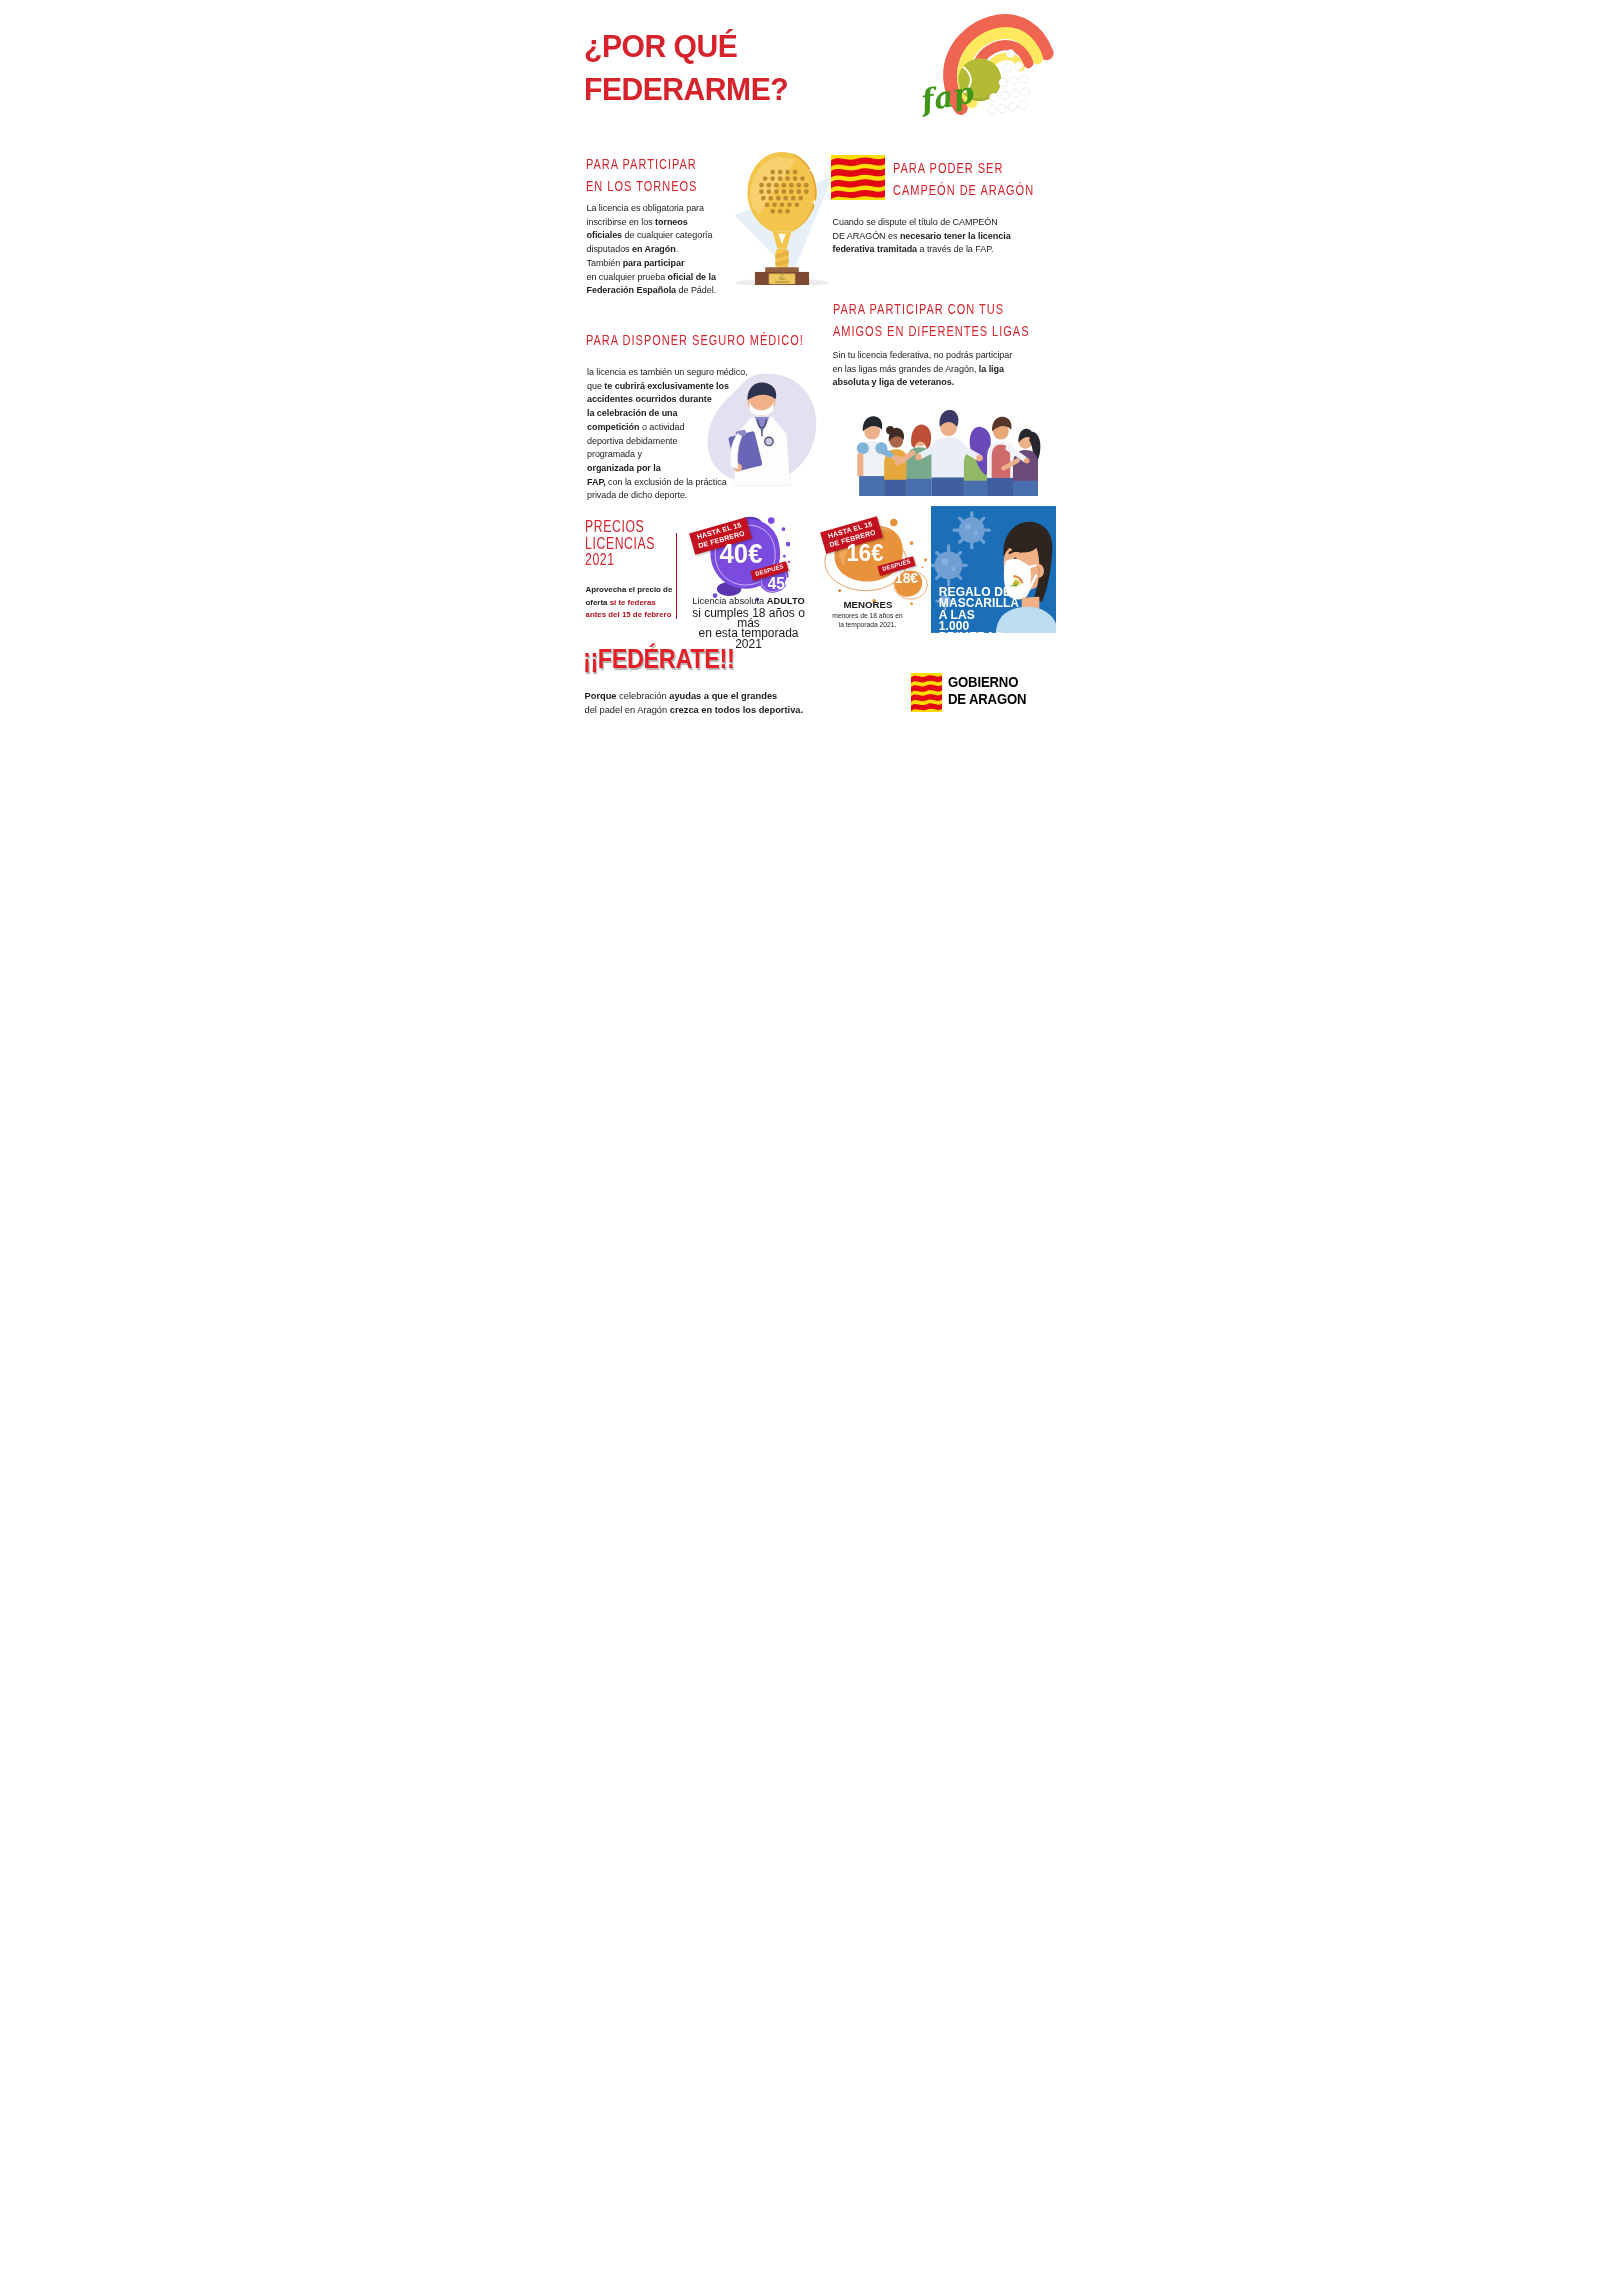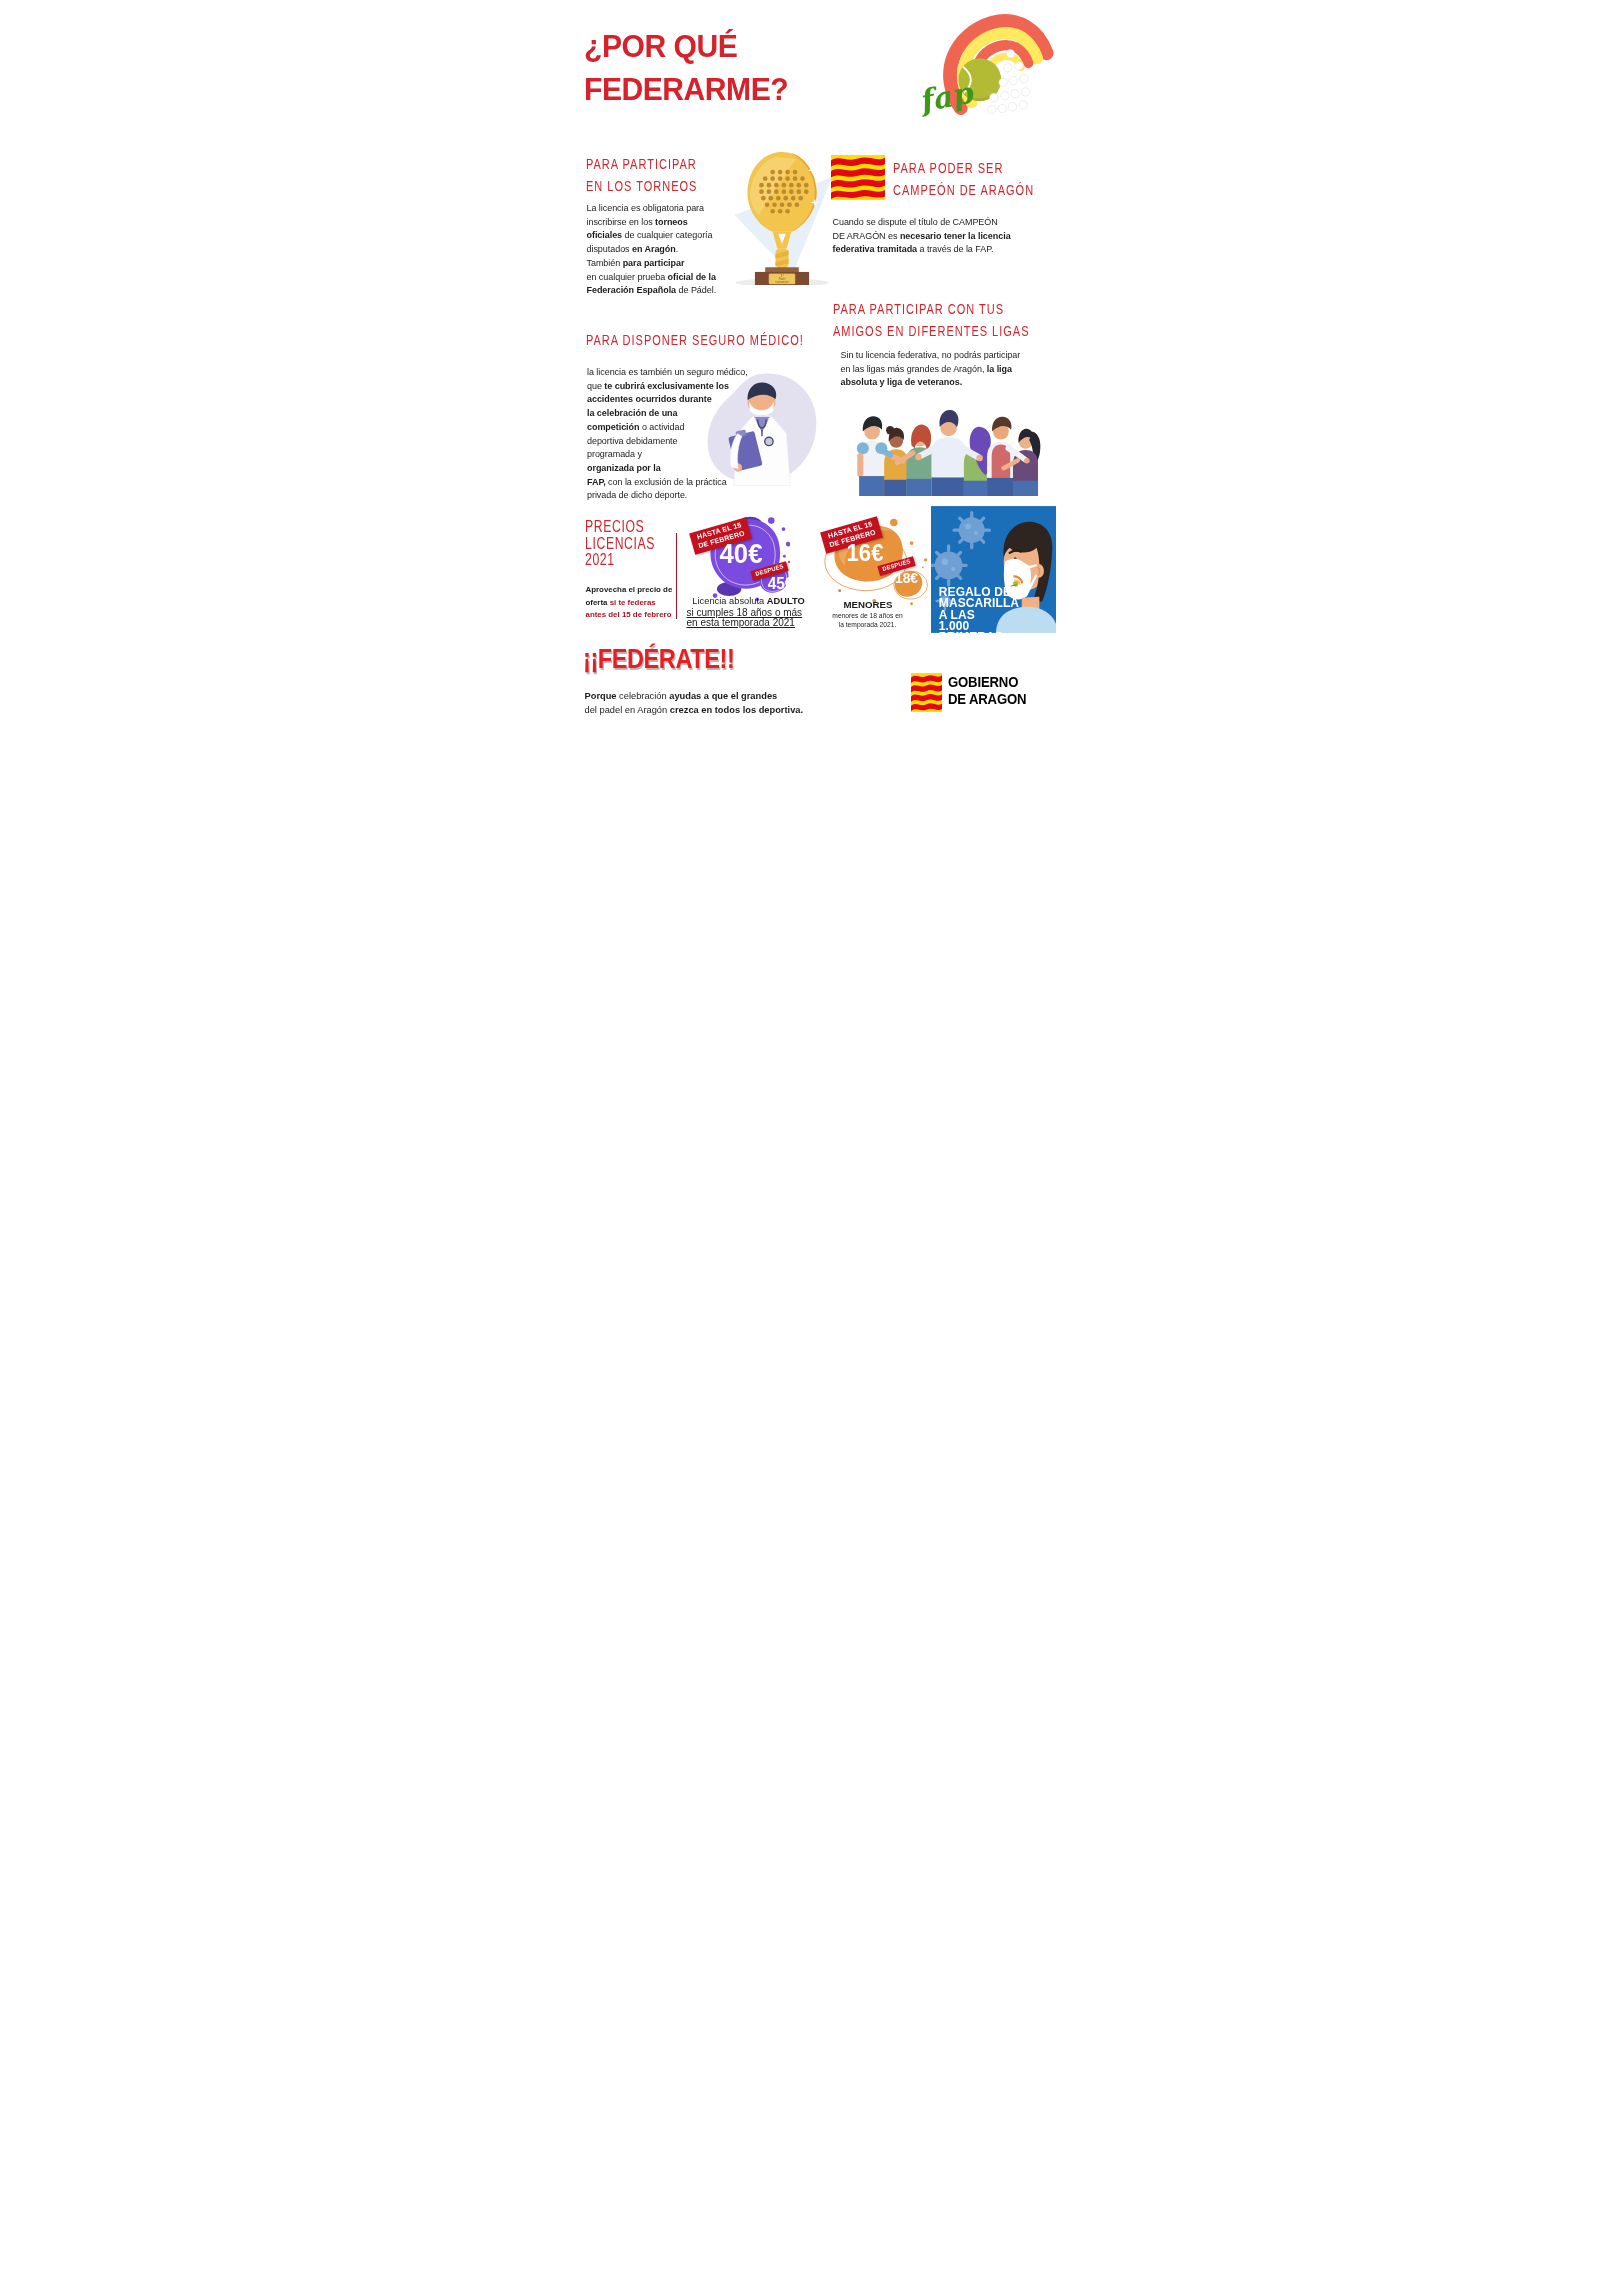--- a/index.html
+++ b/index.html
@@ -20,21 +20,21 @@
   .note{font-size:7.9px;line-height:12.5px;font-weight:700;color:#1c1c1b;}
   .divider{width:1.9px;background:#b11226;}
   
   .ribbon{background:#c3111f;color:#fff;font-weight:700;text-align:center;
           transform:rotate(-16deg);transform-origin:center;line-height:1.22;
           letter-spacing:0.2px;box-shadow:0.9px 1.4px 2.3px rgba(0,0,0,.28);}
   .ribbon-big{font-size:7px;padding:2.3px 5.6px;}
   .ribbon-sm{font-size:5.8px;padding:1.4px 4.2px;}
   .price{color:#fff;font-weight:800;transform:scaleX(.92);transform-origin:center;text-align:center;}
   .cap1{font-size:9.3px;color:#1c1c1b;text-align:center;}
-  .capsub{font-size:10px;line-height:10.2px;color:#1c1c1b;text-align:left;text-decoration:underline;}
+  .capsub{font-size:12px;line-height:10.2px;color:#1c1c1b;text-align:center;}
   .capsub-sm{font-size:6.7px;line-height:9.3px;color:#1c1c1b;text-align:center;}
   
   .maskbox{left:374px;top:506px;width:125px;height:127px;}
   .masktext{left:8.3px;top:81px;width:88px;color:#fff;font-weight:700;
             font-size:12px;line-height:11.3px;letter-spacing:0.1px;}
   
   .federate{left:26px;top:643px;font-size:28px;font-weight:700;color:#e51f26;
             transform:scaleX(.84);transform-origin:left top;
             text-shadow:1.4px 1.9px 0.9px rgba(90,90,90,.45);letter-spacing:-0.5px;}
   .closing{left:28px;top:689px;font-size:9.3px;line-height:14.3px;color:#1c1c1b;}
@@ -194,21 +194,21 @@
       <path d="M102,138 C88,160 84,186 88,210 L104,214 C100,188 104,162 112,144 Z" fill="#fdfdfe" stroke="#e4e4ec"></path>
     </svg>
   </div>
 
   <div class="abs body" style="left:30.5px;top:366px;width:204px;"><span>la licencia es también un seguro médico,</span><br><span>que </span><span class="b">te cubrirá exclusivamente los</span><br><span class="b">accidentes ocurridos durante</span><br><span class="b">la celebración de una</span><br><span class="b">competición</span><span> o actividad</span><br><span>deportiva debidamente</span><br><span> programada y</span><br><span class="b">organizada por la</span><br><span class="b">FAP,</span><span> con la exclusión de la práctica</span><br><span>privada de dicho deporte.</span></div>
 
   <div class="abs hd" style="left:276px;top:298px;">
     <span>PARA PARTICIPAR CON TUS</span><br>
     <span>AMIGOS EN DIFERENTES LIGAS</span>
   </div>
-  <div class="abs body" style="left:276px;top:349px;width:217px;margin-left:8px;"><span>Sin tu licencia federativa, no podrás participar</span><br><span>en las ligas más grandes de Aragón, </span><span class="b">la liga</span><br><span class="b">absoluta y liga de veteranos.</span></div>
+  <div class="abs body" style="left:276px;top:349px;width:217px;"><span>Sin tu licencia federativa, no podrás participar</span><br><span>en las ligas más grandes de Aragón, </span><span class="b">la liga</span><br><span class="b">absoluta y liga de veteranos.</span></div>
 
   <div class="abs" style="left:297px;top:401px;width:191px;height:95px;">
     <svg width="191" height="95" viewBox="0 0 410 205">
 
       <circle cx="38" cy="66" r="17" fill="#ecb18a"></circle>
       <path d="M18,66 C16,42 30,32 42,33 C56,34 62,46 59,62 C48,50 32,52 18,66 Z" fill="#23272e"></path>
       <path d="M10,205 L10,120 C10,98 20,86 38,86 C56,86 66,98 66,120 L66,205 Z" fill="#eef2f6"></path>
       <circle cx="18" cy="102" r="13" fill="#7db4d8"></circle>
         <circle cx="58" cy="102" r="13" fill="#7db4d8"></circle>
       <rect x="6" y="112" width="13" height="52" rx="6" fill="#ecb18a"></rect>

